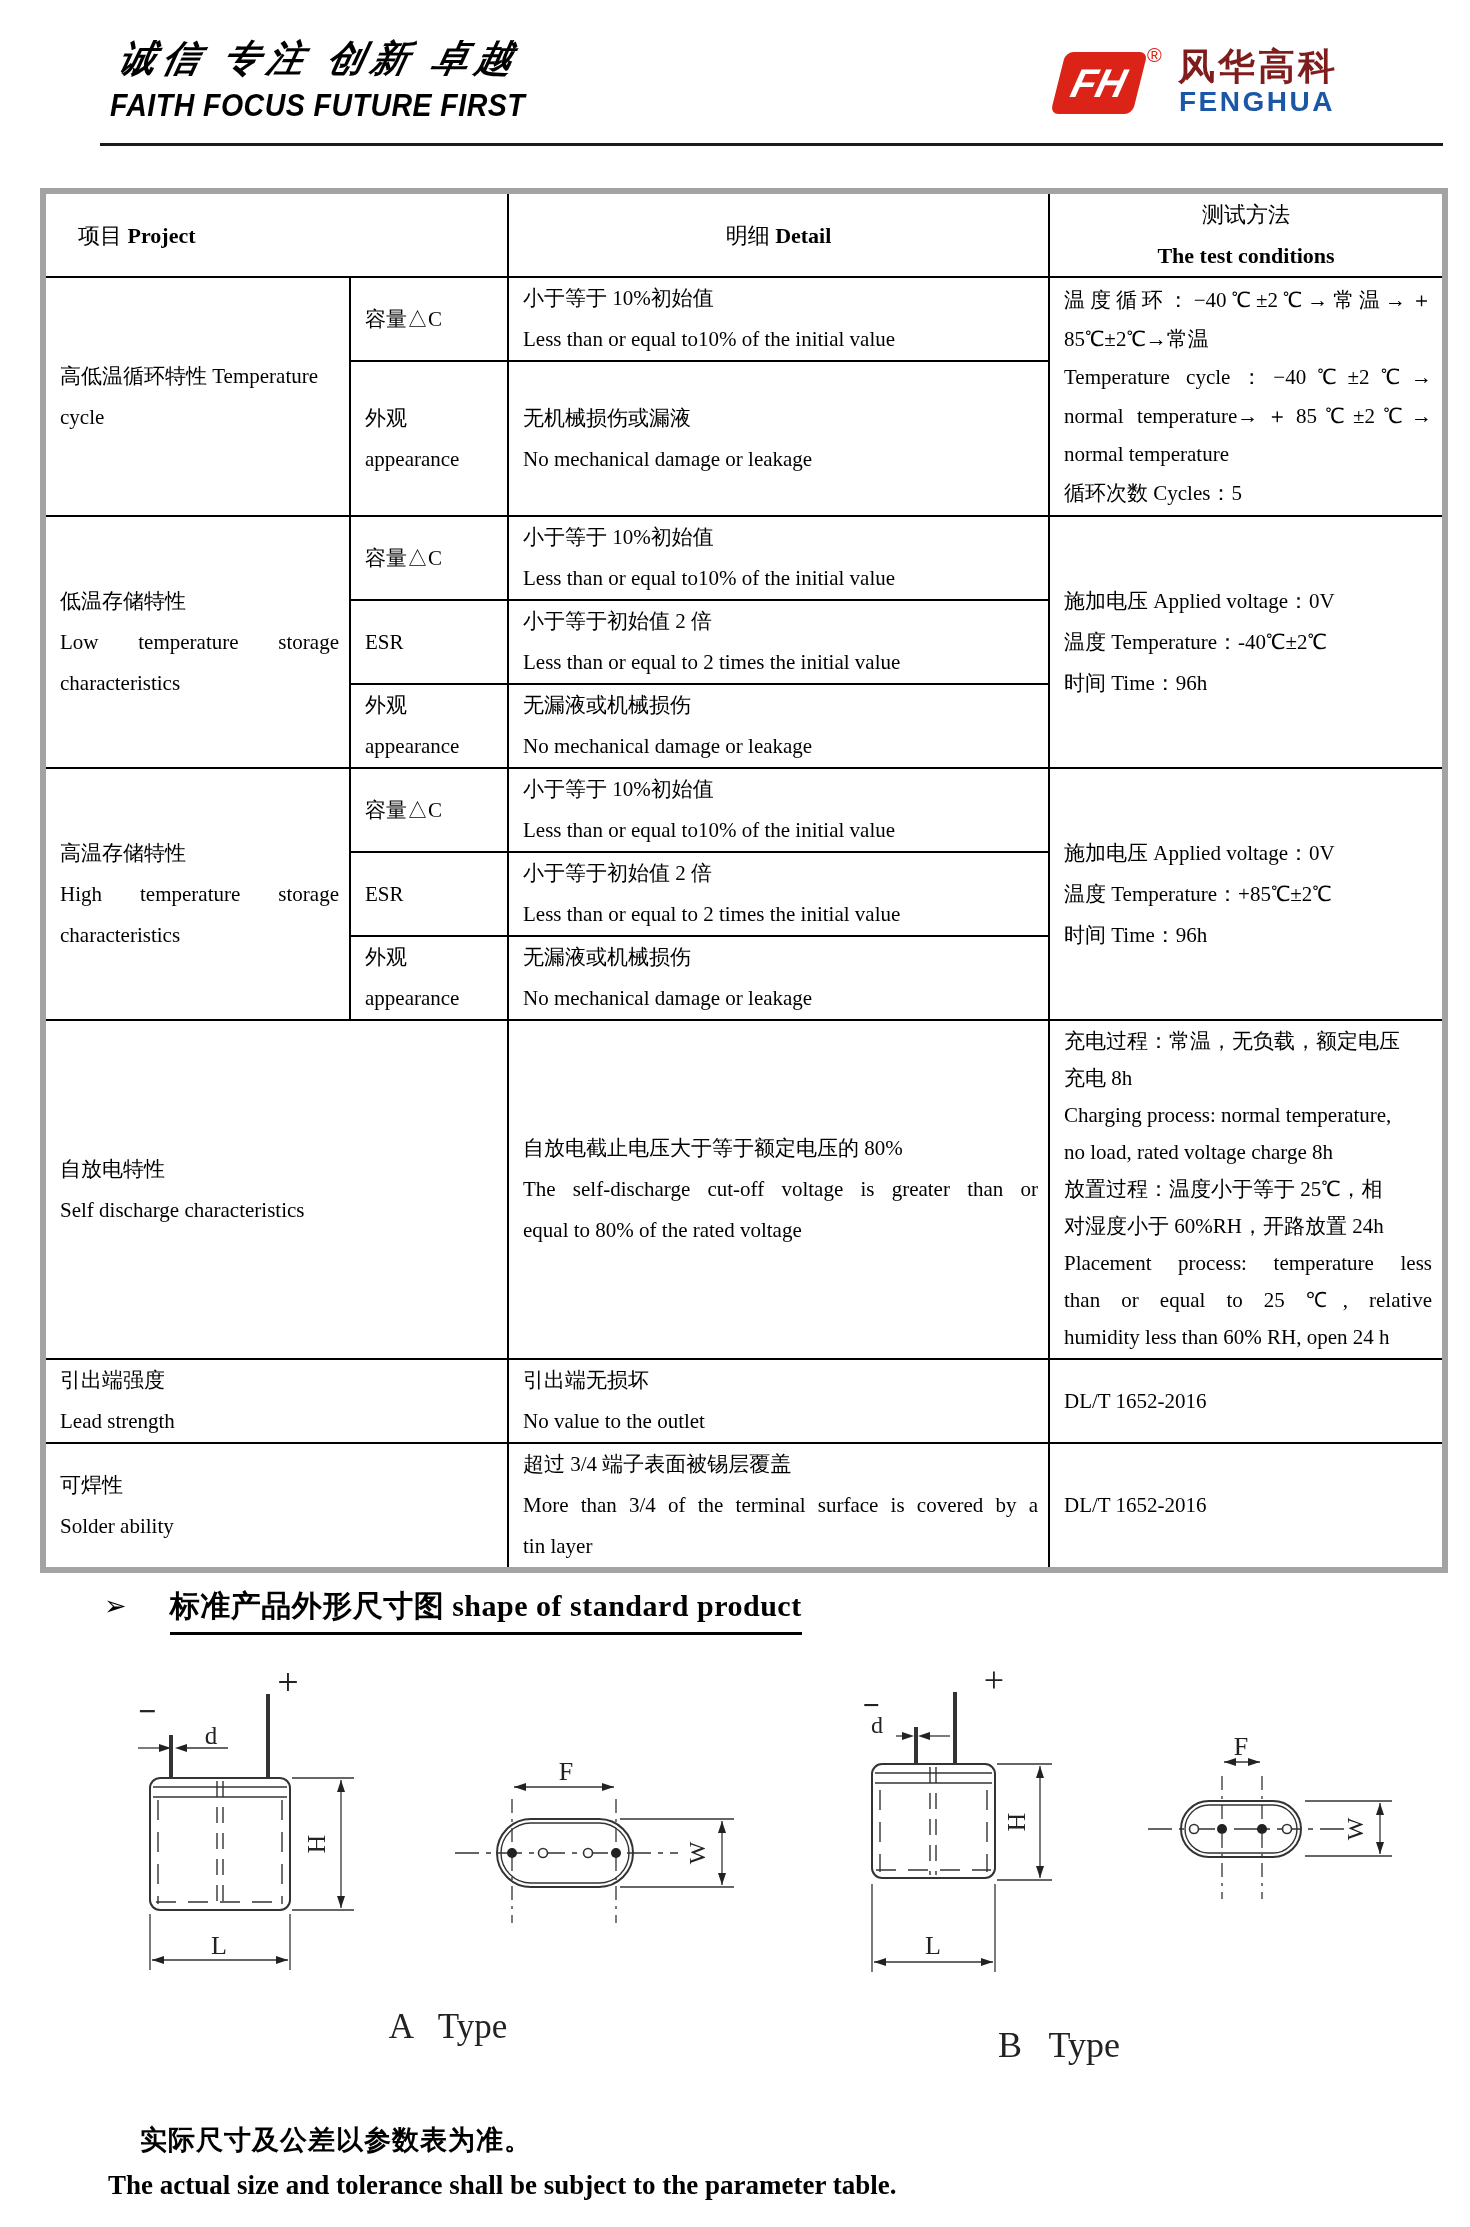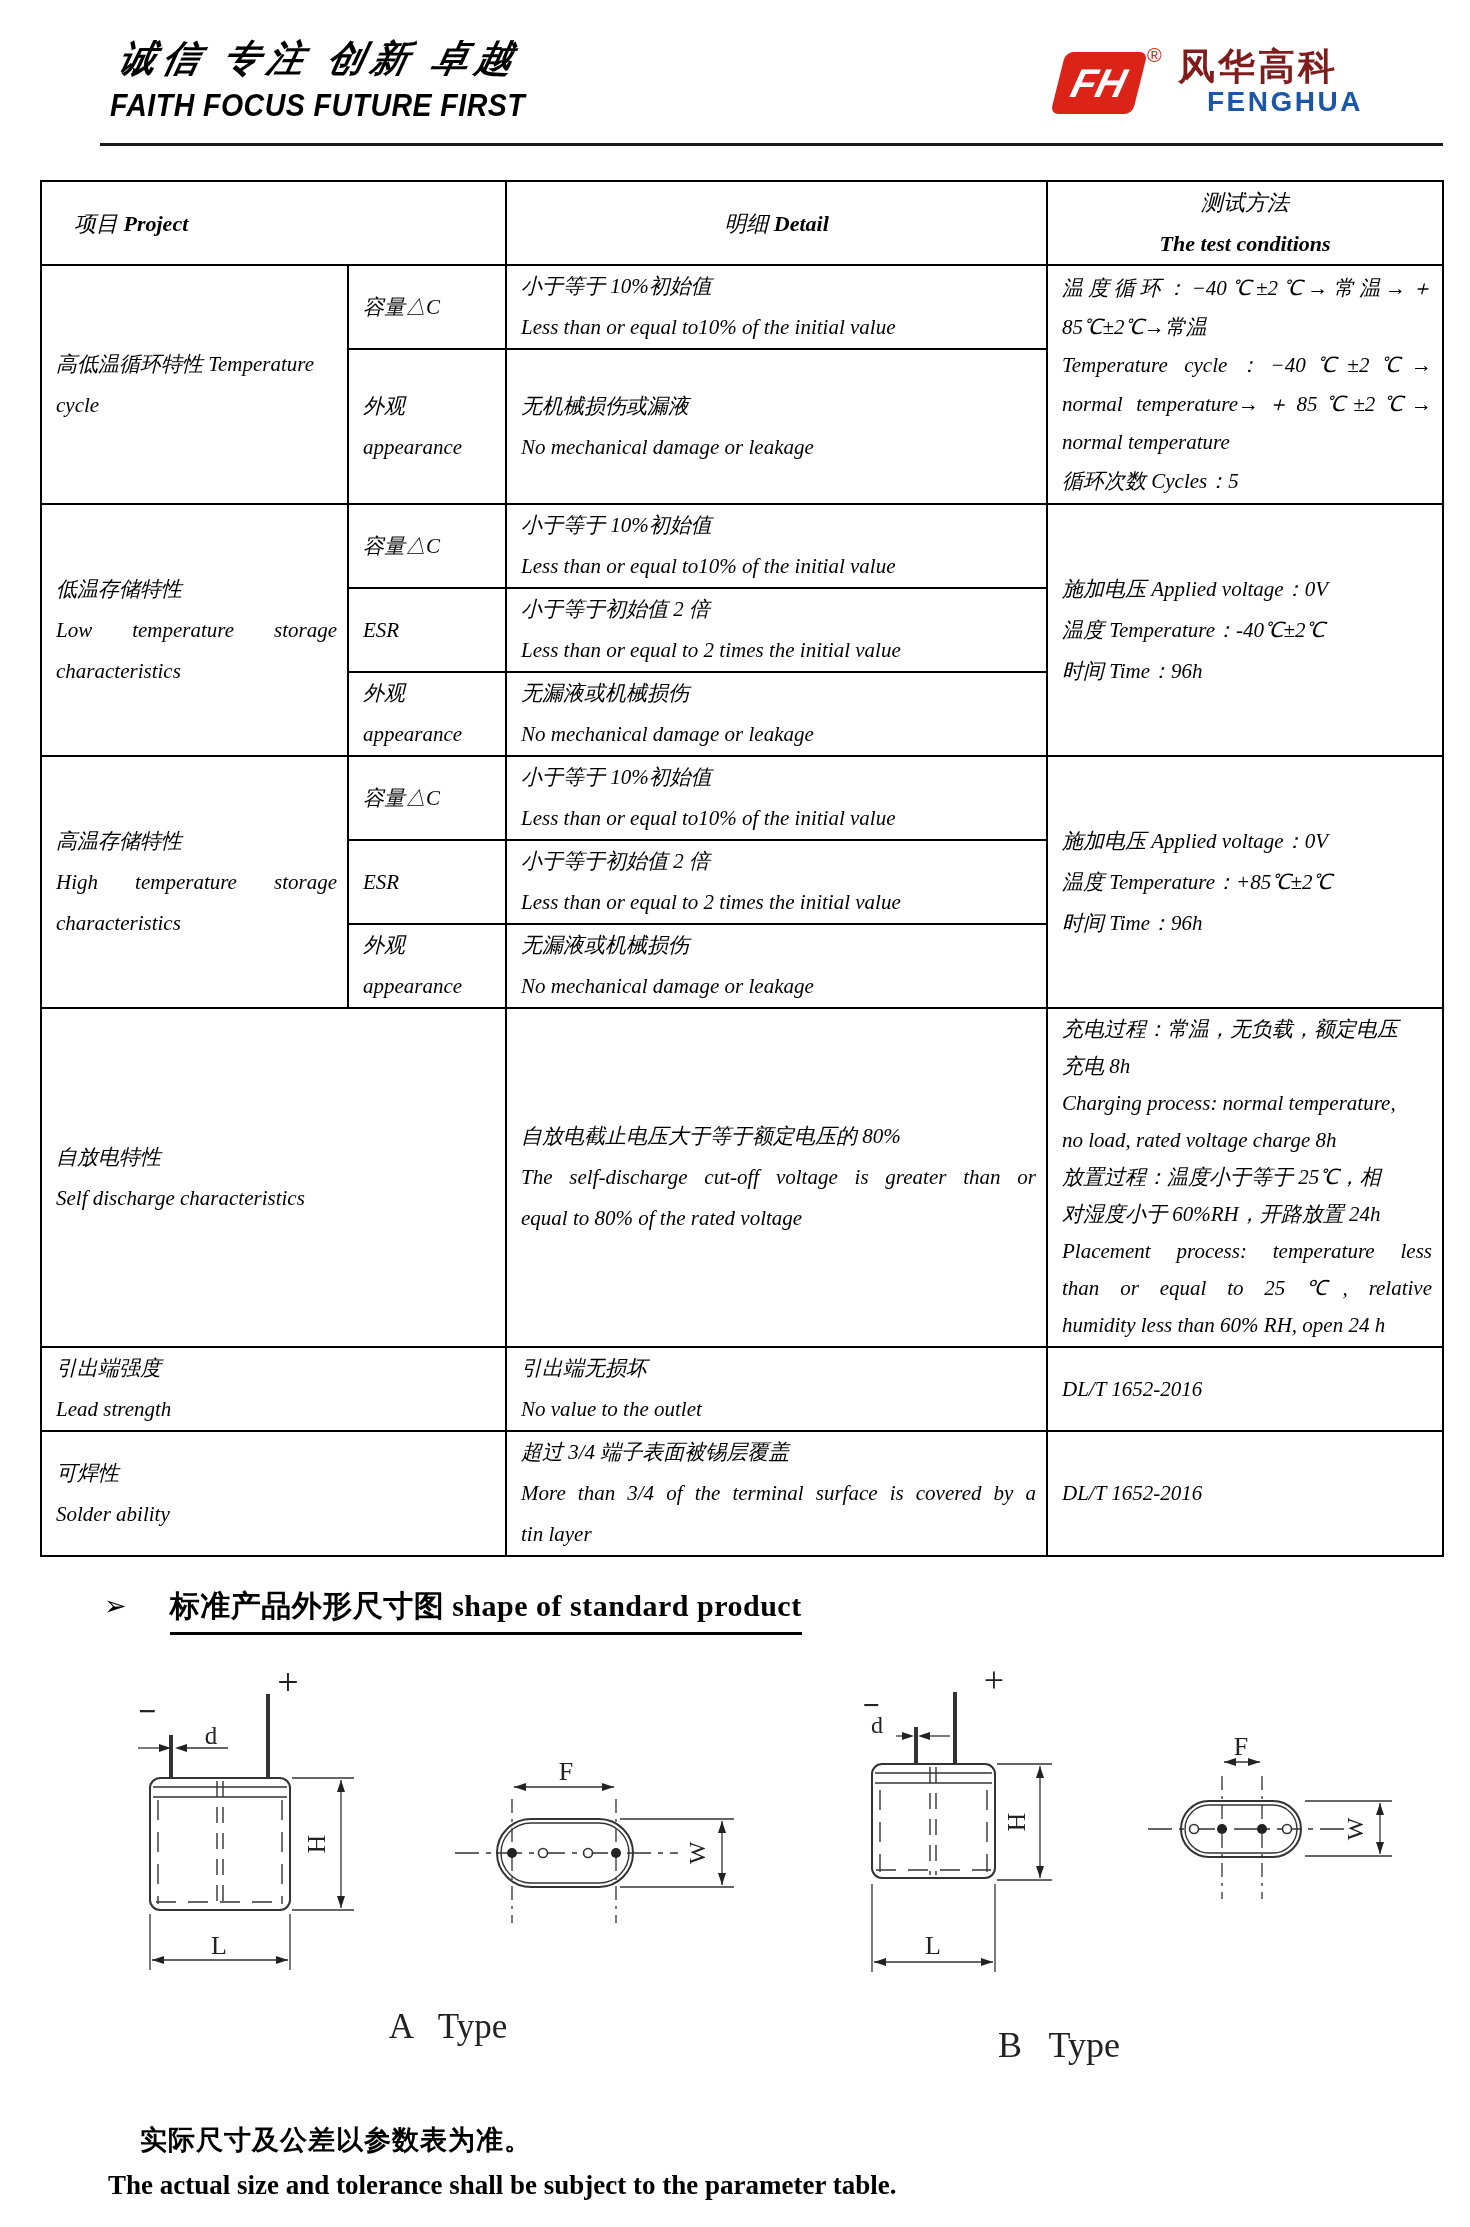--- a/index.html
+++ b/index.html
@@ -14,25 +14,25 @@
              font-family:"Liberation Sans",sans-serif;letter-spacing:0.5px;
              transform:scaleX(.92);transform-origin:left top;white-space:pre;}
   #rule{left:100px;top:143px;width:1343px;height:3px;background:#1a1a1a;}
   #logo-mark{left:1058px;top:52px;width:82px;height:62px;background:#dc2317;border-radius:8px;
              transform:skewX(-14deg);display:flex;align-items:center;justify-content:center;}
   #logo-mark span{color:#fff;font-style:italic;font-weight:bold;font-size:40px;
                   font-family:"Liberation Sans",sans-serif;}
   #logo-reg{left:1147px;top:44px;font-size:20px;color:#dc2317;font-family:"Liberation Sans",sans-serif;}
   #logo-zh{left:1178px;top:42px;font-size:37px;font-weight:bold;color:#7f1d1d;letter-spacing:3px;}
   #logo-en{left:1179px;top:86px;font-size:28px;font-weight:bold;color:#1b57a6;letter-spacing:2.5px;
-           font-family:"Liberation Sans",sans-serif;margin-left:28px;}
-
-  
-  #spec-table{position:absolute;left:40px;top:180px;width:1402px;border-collapse:collapse;
-              table-layout:fixed;border:1px solid #a3a3a3;font-style:italic;}
+           font-family:"Liberation Sans",sans-serif;}
+
+  
+  #spec-table{position:absolute;left:40px;top:188px;width:1402px;border-collapse:collapse;
+              table-layout:fixed;border:6px solid #a3a3a3;}
   #spec-table td,#spec-table th{border:2px solid #000;font-size:21px;font-weight:normal;
               vertical-align:middle;padding:0 10px 0 14px;line-height:41px;text-align:left;}
   #spec-table th{font-size:22px;}
   .thp{padding-left:32px !important;}
   .ctr{text-align:center !important;padding:0 4px !important;}
   .bold{font-weight:bold;}
   .ln{white-space:nowrap;}
   .jl{text-align:justify;text-align-last:justify;white-space:normal;}
   .lh42{line-height:42px;}
   .lh38 div{line-height:38.5px;}

